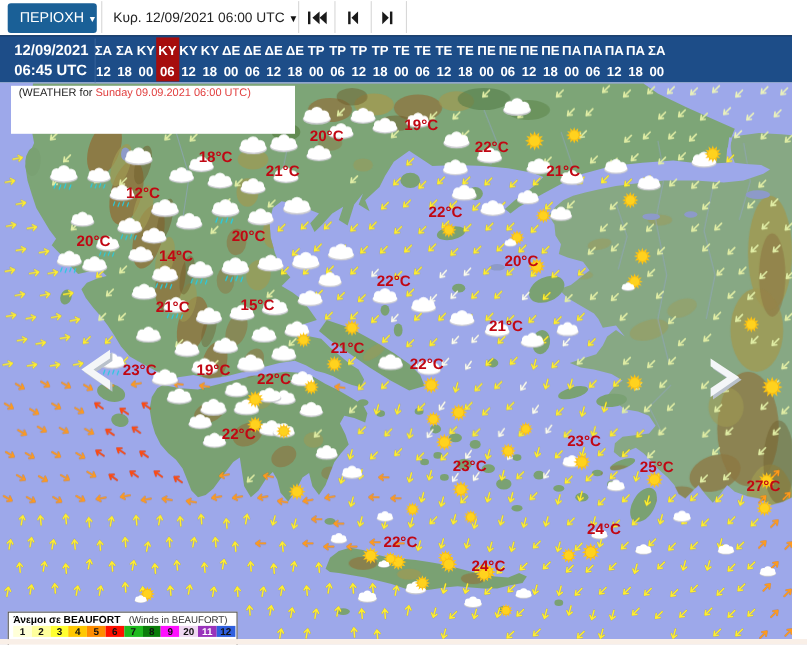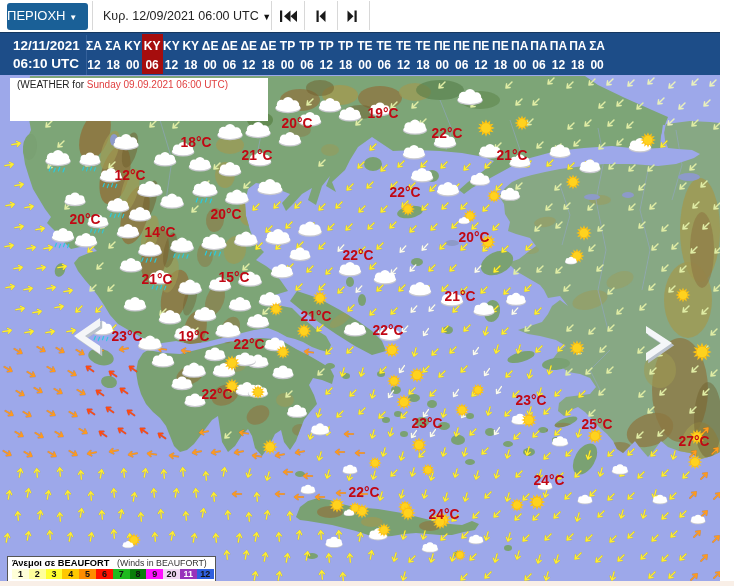--- a/index.html
+++ b/index.html
@@ -1,17 +1,17 @@
 <!DOCTYPE html>
 <html><head><meta charset="utf-8">
 <style>
 *{margin:0;padding:0;box-sizing:border-box}
 html,body{width:734px;height:586px;background:#fff;font-family:"Liberation Sans", sans-serif;overflow:hidden;position:relative}
 .toolbar{position:absolute;left:0;top:0;width:734px;height:31px;background:#fff}
-.btn-blue{position:absolute;left:7px;top:3px;width:81px;height:27px;background:#1a6097;border-radius:3px;color:#fff;font-size:13px;text-align:left;line-height:26px}
+.btn-blue{position:absolute;left:7px;top:3px;width:81px;height:27px;background:#1a6097;border-radius:3px;color:#fff;font-size:13px;text-align:right;line-height:26px}
 .vline{position:absolute;top:1px;height:29px;width:1px;background:#d8d8d8}
 .ddtext{position:absolute;left:103px;top:9px;font-size:12.5px;color:#222;white-space:nowrap}
 .navy{position:absolute;left:0;top:32px;width:720px;height:43px;background:#1d4d88;color:#fff;border-top:1px solid #153760}
 .mapwrap{position:absolute;left:0;top:75px;width:720px;height:506px}
 .hnmsbox{position:absolute;left:10px;top:3px;width:258px;height:43px;background:#fff;padding:1px 0 0 7px;line-height:1.05;white-space:nowrap;overflow:hidden}
 .legend{position:absolute;left:7px;top:481px;width:209px;height:40px;background:#fff;border:1px solid #555;padding:1px 0 0 4px;white-space:nowrap;overflow:hidden}
 .strip{position:absolute;left:0;top:581px;width:734px;height:5px;background:#f9efe7}
 </style></head>
 <body>
 <div class="toolbar">
@@ -28,22 +28,22 @@
         <path d="M14.5,0.5 L8,6.2 L14.5,12 Z"></path>
         <path d="M21,0.5 L14.5,6.2 L21,12 Z"></path>
    <rect x="40.5" y="0.5" width="2.2" height="11.5"></rect>
         <path d="M49.5,0.5 L43.5,6.2 L49.5,12 Z"></path>
    <path d="M71.5,0.5 L77.5,6.2 L71.5,12 Z"></path>
         <rect x="78.5" y="0.5" width="2.2" height="11.5"></rect>
       </g>
  </svg>
 </div>
 <div class="navy">
- <div style="position:absolute;left:13px;top:5px;font-size:13.5px;font-weight:bold">12/11/2021</div>
- <div style="position:absolute;left:13px;top:23px;font-size:13.5px;font-weight:bold">06:10 UTC</div>
+ <div style="position:absolute;left:13px;top:5px;font-size:13.5px;font-weight:bold">12/09/2021</div>
+ <div style="position:absolute;left:13px;top:23px;font-size:13.5px;font-weight:bold">06:45 UTC</div>
  <div style="position:absolute;left:86px;top:2px;width:1px;height:40px;background:#35619b"></div>
  <div style="position:absolute;left:82.0px;top:6px;width:24px;text-align:center;font-size:12px;font-weight:bold">ΣΑ</div>
 <div style="position:absolute;left:82.0px;top:25px;width:24px;text-align:center;font-size:12px;font-weight:bold">12</div>
 <div style="position:absolute;left:101.3px;top:6px;width:24px;text-align:center;font-size:12px;font-weight:bold">ΣΑ</div>
 <div style="position:absolute;left:101.3px;top:25px;width:24px;text-align:center;font-size:12px;font-weight:bold">18</div>
 <div style="position:absolute;left:120.7px;top:6px;width:24px;text-align:center;font-size:12px;font-weight:bold">ΚΥ</div>
 <div style="position:absolute;left:120.7px;top:25px;width:24px;text-align:center;font-size:12px;font-weight:bold">00</div>
 <div style="position:absolute;left:141.6px;top:1px;width:21px;height:40px;background:#a60d0d"></div>
 <div style="position:absolute;left:140.1px;top:6px;width:24px;text-align:center;font-size:12px;font-weight:bold">ΚΥ</div>
 <div style="position:absolute;left:140.1px;top:25px;width:24px;text-align:center;font-size:12px;font-weight:bold">06</div>

